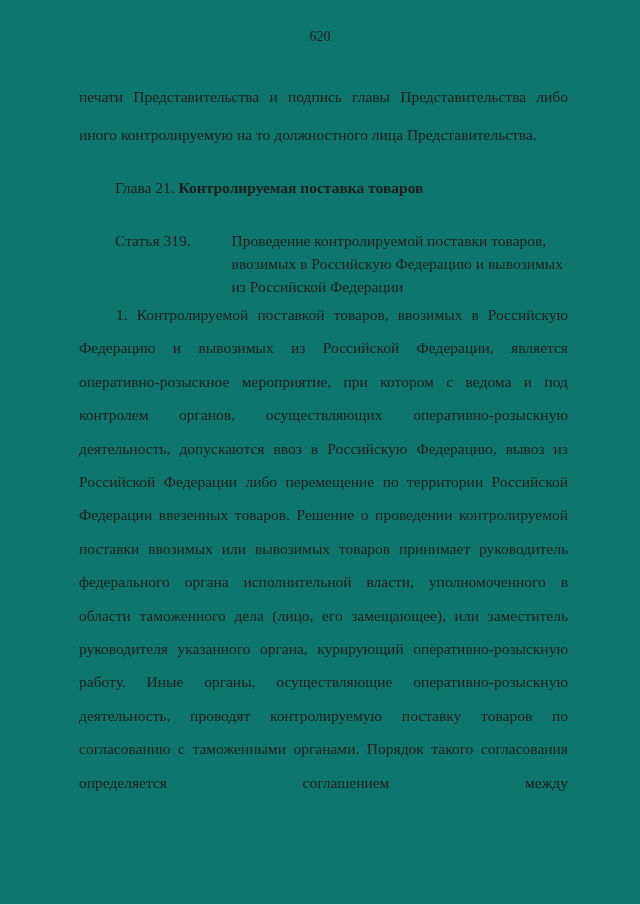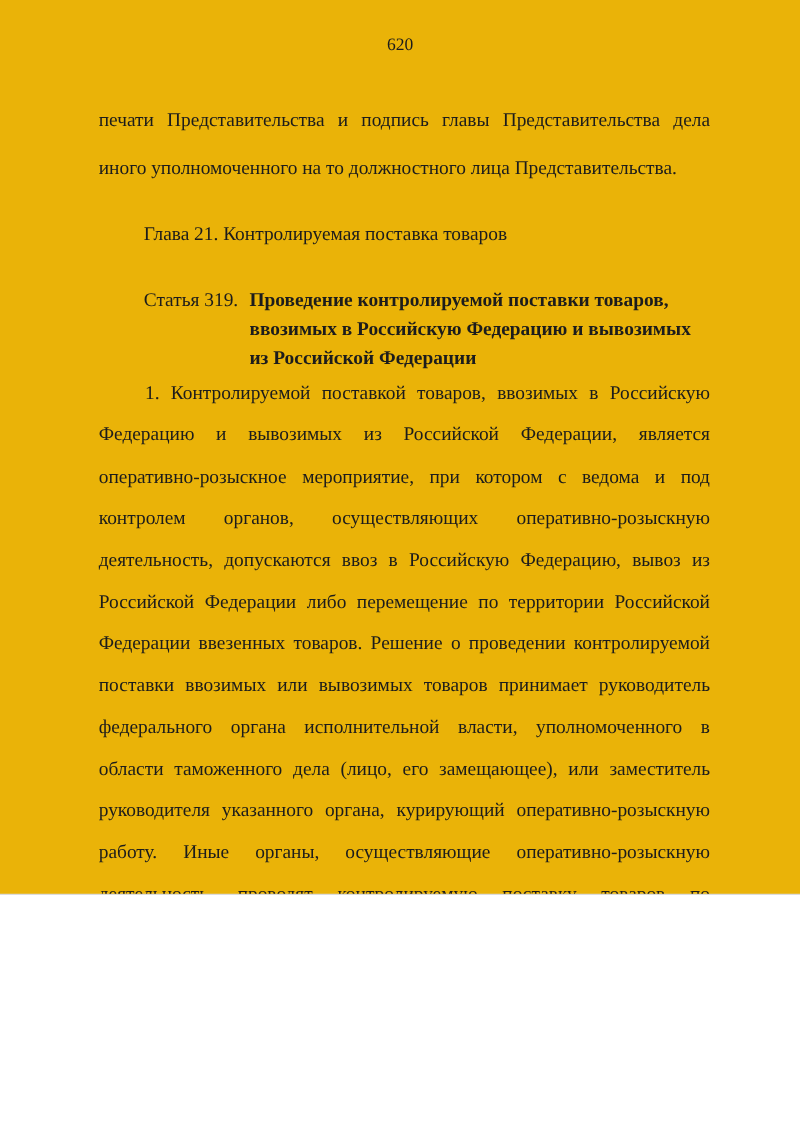--- a/index.html
+++ b/index.html
@@ -3,23 +3,23 @@
 <meta charset="utf-8">
 <style>
   html, body {
     margin: 0;
     padding: 0;
     background: #ffffff;
   }
   .page {
     position: relative;
     width: 640px;
-    height: 716px;
+    height: 905px;
     box-sizing: border-box;
-    background: #eab308;
+    background: #0f766e;
     font-family: "Liberation Serif", "DejaVu Serif", serif;
     color: #1c1c1c;
     overflow: hidden;
     border-bottom: 1px solid #dcdcdc;
   }
   .page-number {
     padding-top: 28px;
     text-align: center;
     font-size: 14px;
     line-height: 18px;
@@ -36,57 +36,58 @@
     line-height: 38px;
     text-align: justify;
   }
   .chapter-heading {
     margin: 22px 0 0 0;
     padding-left: 36px;
     font-size: 15.5px;
     line-height: 23px;
   }
   .bold {
-    font-weight: normal;
+    font-weight: bold;
     margin-top: 43px;
   }
   .article-heading {
     display: flex;
     align-items: flex-start;
     margin-top: 30px;
     padding-left: 36px;
     font-size: 15.5px;
     line-height: 23px;
+    gap: 32px;
   }
   .article-label {
     flex: 0 0 auto;
     white-space: nowrap;
     margin-right: 9px;
   }
   .article-title {
     flex: 1 1 auto;
-    font-weight: bold;
+    font-weight: normal;
   }
   .body-paragraph {
     line-height: 33.4px;
     text-align: justify;
     text-align-last: justify;
     text-indent: 37px;
   }
 </style>
 </head>
 <body>
 
 <div class="page">
 
   <div class="page-number">620</div>
 
   <div class="content">
 
-    <p class="para para-continuation">печати Представительства и подпись главы Представительства дела иного уполномоченного на то должностного лица Представительства.</p>
+    <p class="para para-continuation">печати Представительства и подпись главы Представительства либо иного контролируемую на то должностного лица Представительства.</p>
 
     <p class="chapter-heading"><span>Глава 21.</span> <span class="bold">Контролируемая поставка товаров</span></p>
 
     <div class="article-heading">
       <span class="article-label">Статья 319.</span>
       <span class="article-title">Проведение контролируемой поставки товаров, ввозимых в Российскую Федерацию и вывозимых из Российской Федерации</span>
     </div>
 
     <p class="para body-paragraph">1. Контролируемой поставкой товаров, ввозимых в Российскую Федерацию и вывозимых из Российской Федерации, является оперативно-розыскное мероприятие, при котором с ведома и под контролем органов, осуществляющих оперативно-розыскную деятельность, допускаются ввоз в Российскую Федерацию, вывоз из Российской Федерации либо перемещение по территории Российской Федерации ввезенных товаров. Решение о проведении контролируемой поставки ввозимых или вывозимых товаров принимает руководитель федерального органа исполнительной власти, уполномоченного в области таможенного дела (лицо, его замещающее), или заместитель руководителя указанного органа, курирующий оперативно-розыскную работу. Иные органы, осуществляющие оперативно-розыскную деятельность, проводят контролируемую поставку товаров по согласованию с таможенными органами. Порядок такого согласования определяется соглашением между</p>
 

